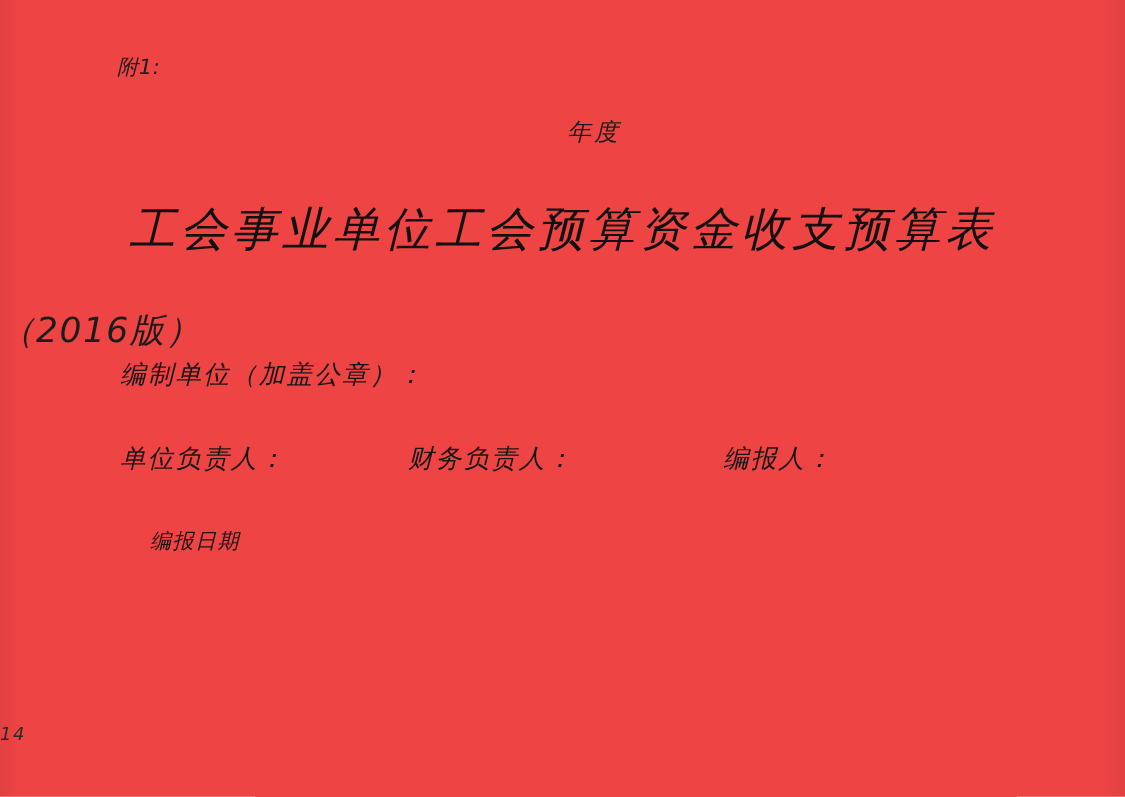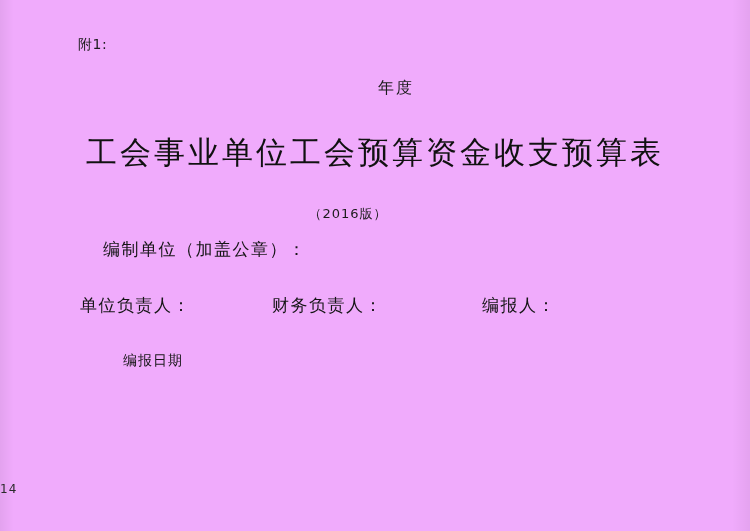--- a/index.html
+++ b/index.html
@@ -13,22 +13,23 @@
     font-family: "DejaVu Sans", "Liberation Sans", sans-serif;
     color: #1a1a1a;
     overflow: hidden;
   }
 
   
   .page {
     position: relative;
     width: 750px;
     height: 531px;
-    background: #f0abfc;
+    background: #ef4444;
     box-sizing: border-box;
+    font-style: italic;
   }
 
   
   .page::before {
     content: "";
     position: absolute;
     top: 0; left: 0;
     width: 14px; height: 100%;
     background: linear-gradient(to right, rgba(0,0,0,0.055), rgba(0,0,0,0));
     pointer-events: none;
@@ -76,33 +77,31 @@
     color: #111111;
     font-family: "DejaVu Sans", "Liberation Sans", sans-serif;
     white-space: nowrap;
   }
 
   .doc-version {
     position: absolute;
     left: 0;
     top: 205px;
     width: 696px;
-    text-align: center;
-    font-size: 13px;
+    font-size: 23px;
     letter-spacing: 1px;
     color: #1c1c1c;
   }
 
   .field-line {
     position: absolute;
     font-size: 17px;
     letter-spacing: 1.5px;
     color: #151515;
     white-space: nowrap;
-    margin-left: 23px;
   }
 
   .field-prepare-unit {
     left: 80px;
     top: 238px;
   }
 
   .signature-row {
     position: absolute;
     left: 80px;

